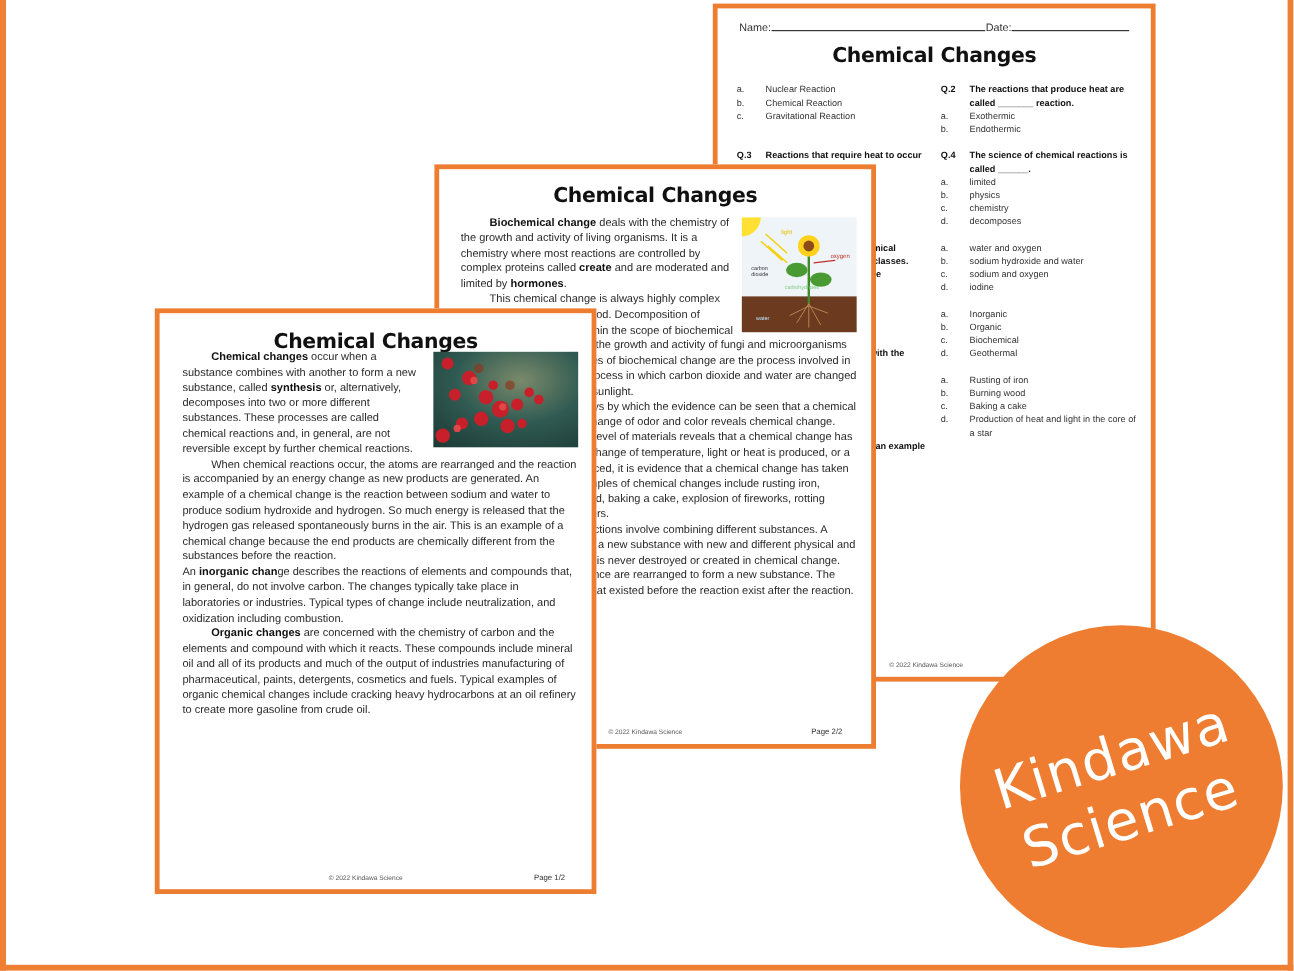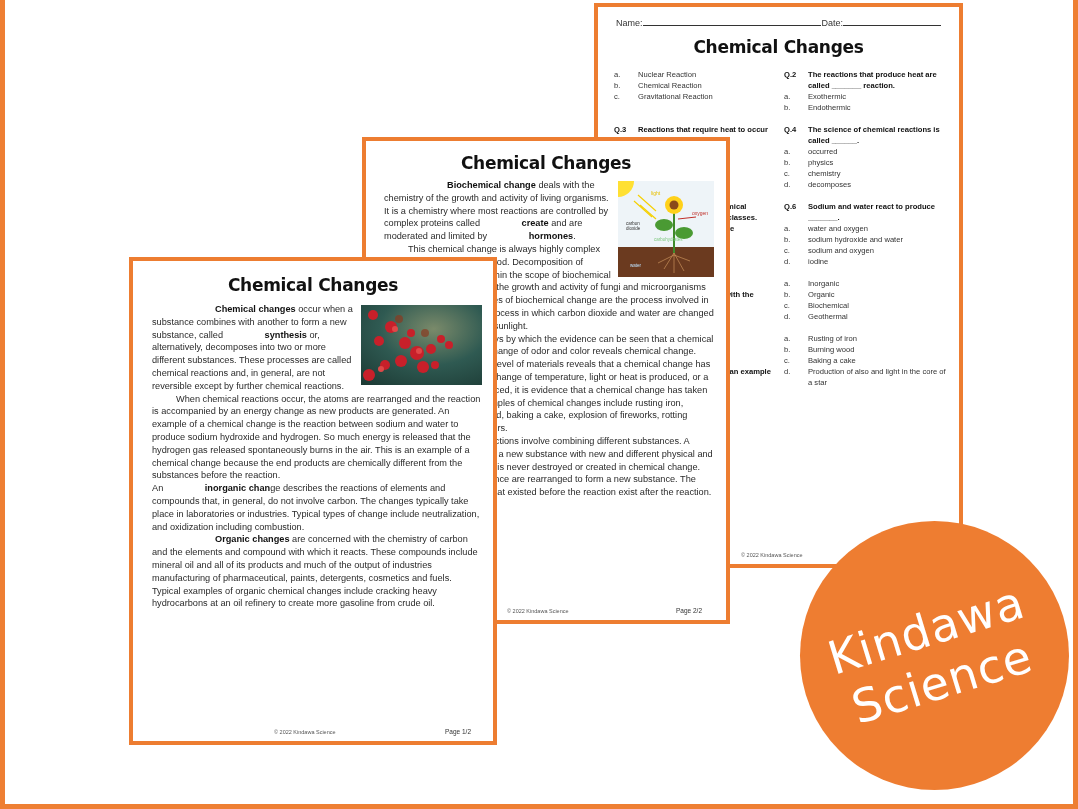--- a/index.html
+++ b/index.html
@@ -21,21 +21,21 @@
       font-family: "DejaVu Sans", sans-serif; font-weight: bold;
       text-align: center; font-size: 17px; letter-spacing: -0.3px;
       color: #111;
     }
     .body-text {
       font-size: 9.2px; line-height: 12.8px; color: #2a2a2a;
       font-family: "Liberation Sans", sans-serif;
     }
     .body-text p { margin: 0; }
     .body-text .indent { text-indent: 24px; }
-    .body-text b { color: #111; margin-left: 39px; }
+    .body-text b { color: #111; }
     .footer {
       position: absolute; bottom: 6px; font-size: 5.5px; color: #555;
     }
     .pagenum {
       position: absolute; bottom: 6px; font-size: 6.5px; color: #333;
     }
 
     
     #ws { left: 594px; top: 3px; width: 369px; height: 565px; z-index: 1; }
     #ws .namedate { position: absolute; top: 10px; left: 18px; right: 18px; font-size: 9px; color: #333; display: flex; justify-content: space-between; }
@@ -53,21 +53,21 @@
     #p2 { left: 362px; top: 137px; width: 368px; height: 487px; z-index: 2; }
     #p2 .page-title { position: absolute; top: 12px; left: 0; right: 0; }
     #p2 .body-text { position: absolute; top: 38px; left: 18px; width: 330px; }
     #p2 .figure { float: right; width: 96px; height: 96px; margin: 2px 0 2px 6px; }
     #p2 .footer { left: 141px; }
     #p2 .pagenum { right: 24px; }
 
     
     #p1 { left: 129px; top: 257px; width: 368px; height: 488px; z-index: 3; }
     #p1 .page-title { position: absolute; top: 14px; left: 0; right: 0; }
-    #p1 .body-text { position: absolute; top: 42px; left: 19px; width: 330px; }
+    #p1 .body-text { position: absolute; top: 30px; left: 19px; width: 330px; }
     #p1 .photo { float: right; width: 121px; height: 80px; margin: 2px 0 2px 8px; }
     #p1 .footer { left: 141px; }
     #p1 .pagenum { right: 22px; }
 
     
     .badge {
       position: absolute; left: 800px; top: 521px; width: 269px; height: 269px;
       border-radius: 50%; background: #ee7d31; z-index: 4;
       display: flex; align-items: center; justify-content: center;
     }
@@ -160,40 +160,36 @@
           <span>Endothermic</span>
         </div>
       </div>
       <div class="q">
         <div class="qhead">
           <span class="qnum">Q.4</span>
           <span>The science of chemical reactions is called ______.</span>
         </div>
         <div class="opt">
           <span class="ol">a.</span>
-          <span>occurred</span>
+          <span>limited</span>
         </div>
         <div class="opt">
           <span class="ol">b.</span>
           <span>physics</span>
         </div>
         <div class="opt">
           <span class="ol">c.</span>
           <span>chemistry</span>
         </div>
         <div class="opt">
           <span class="ol">d.</span>
           <span>decomposes</span>
         </div>
       </div>
       <div class="q">
-        <div class="qhead">
-          <span class="qnum">Q.6</span>
-          <span>Sodium and water react to produce _______.</span>
-        </div>
         <div class="opt">
           <span class="ol">a.</span>
           <span>water and oxygen</span>
         </div>
         <div class="opt">
           <span class="ol">b.</span>
           <span>sodium hydroxide and water</span>
         </div>
         <div class="opt">
           <span class="ol">c.</span>
@@ -230,21 +226,21 @@
         <div class="opt">
           <span class="ol">b.</span>
           <span>Burning wood</span>
         </div>
         <div class="opt">
           <span class="ol">c.</span>
           <span>Baking a cake</span>
         </div>
         <div class="opt">
           <span class="ol">d.</span>
-          <span>Production of also and light in the core of a star</span>
+          <span>Production of heat and light in the core of a star</span>
         </div>
       </div>
     </div>
   <div class="footer">© 2022 Kindawa Science</div>
 </div>
 
 <div class="page" id="p2">
   <div class="page-title">Chemical Changes</div>
   <div class="body-text">
     <svg class="figure" viewBox="0 0 96 96">

